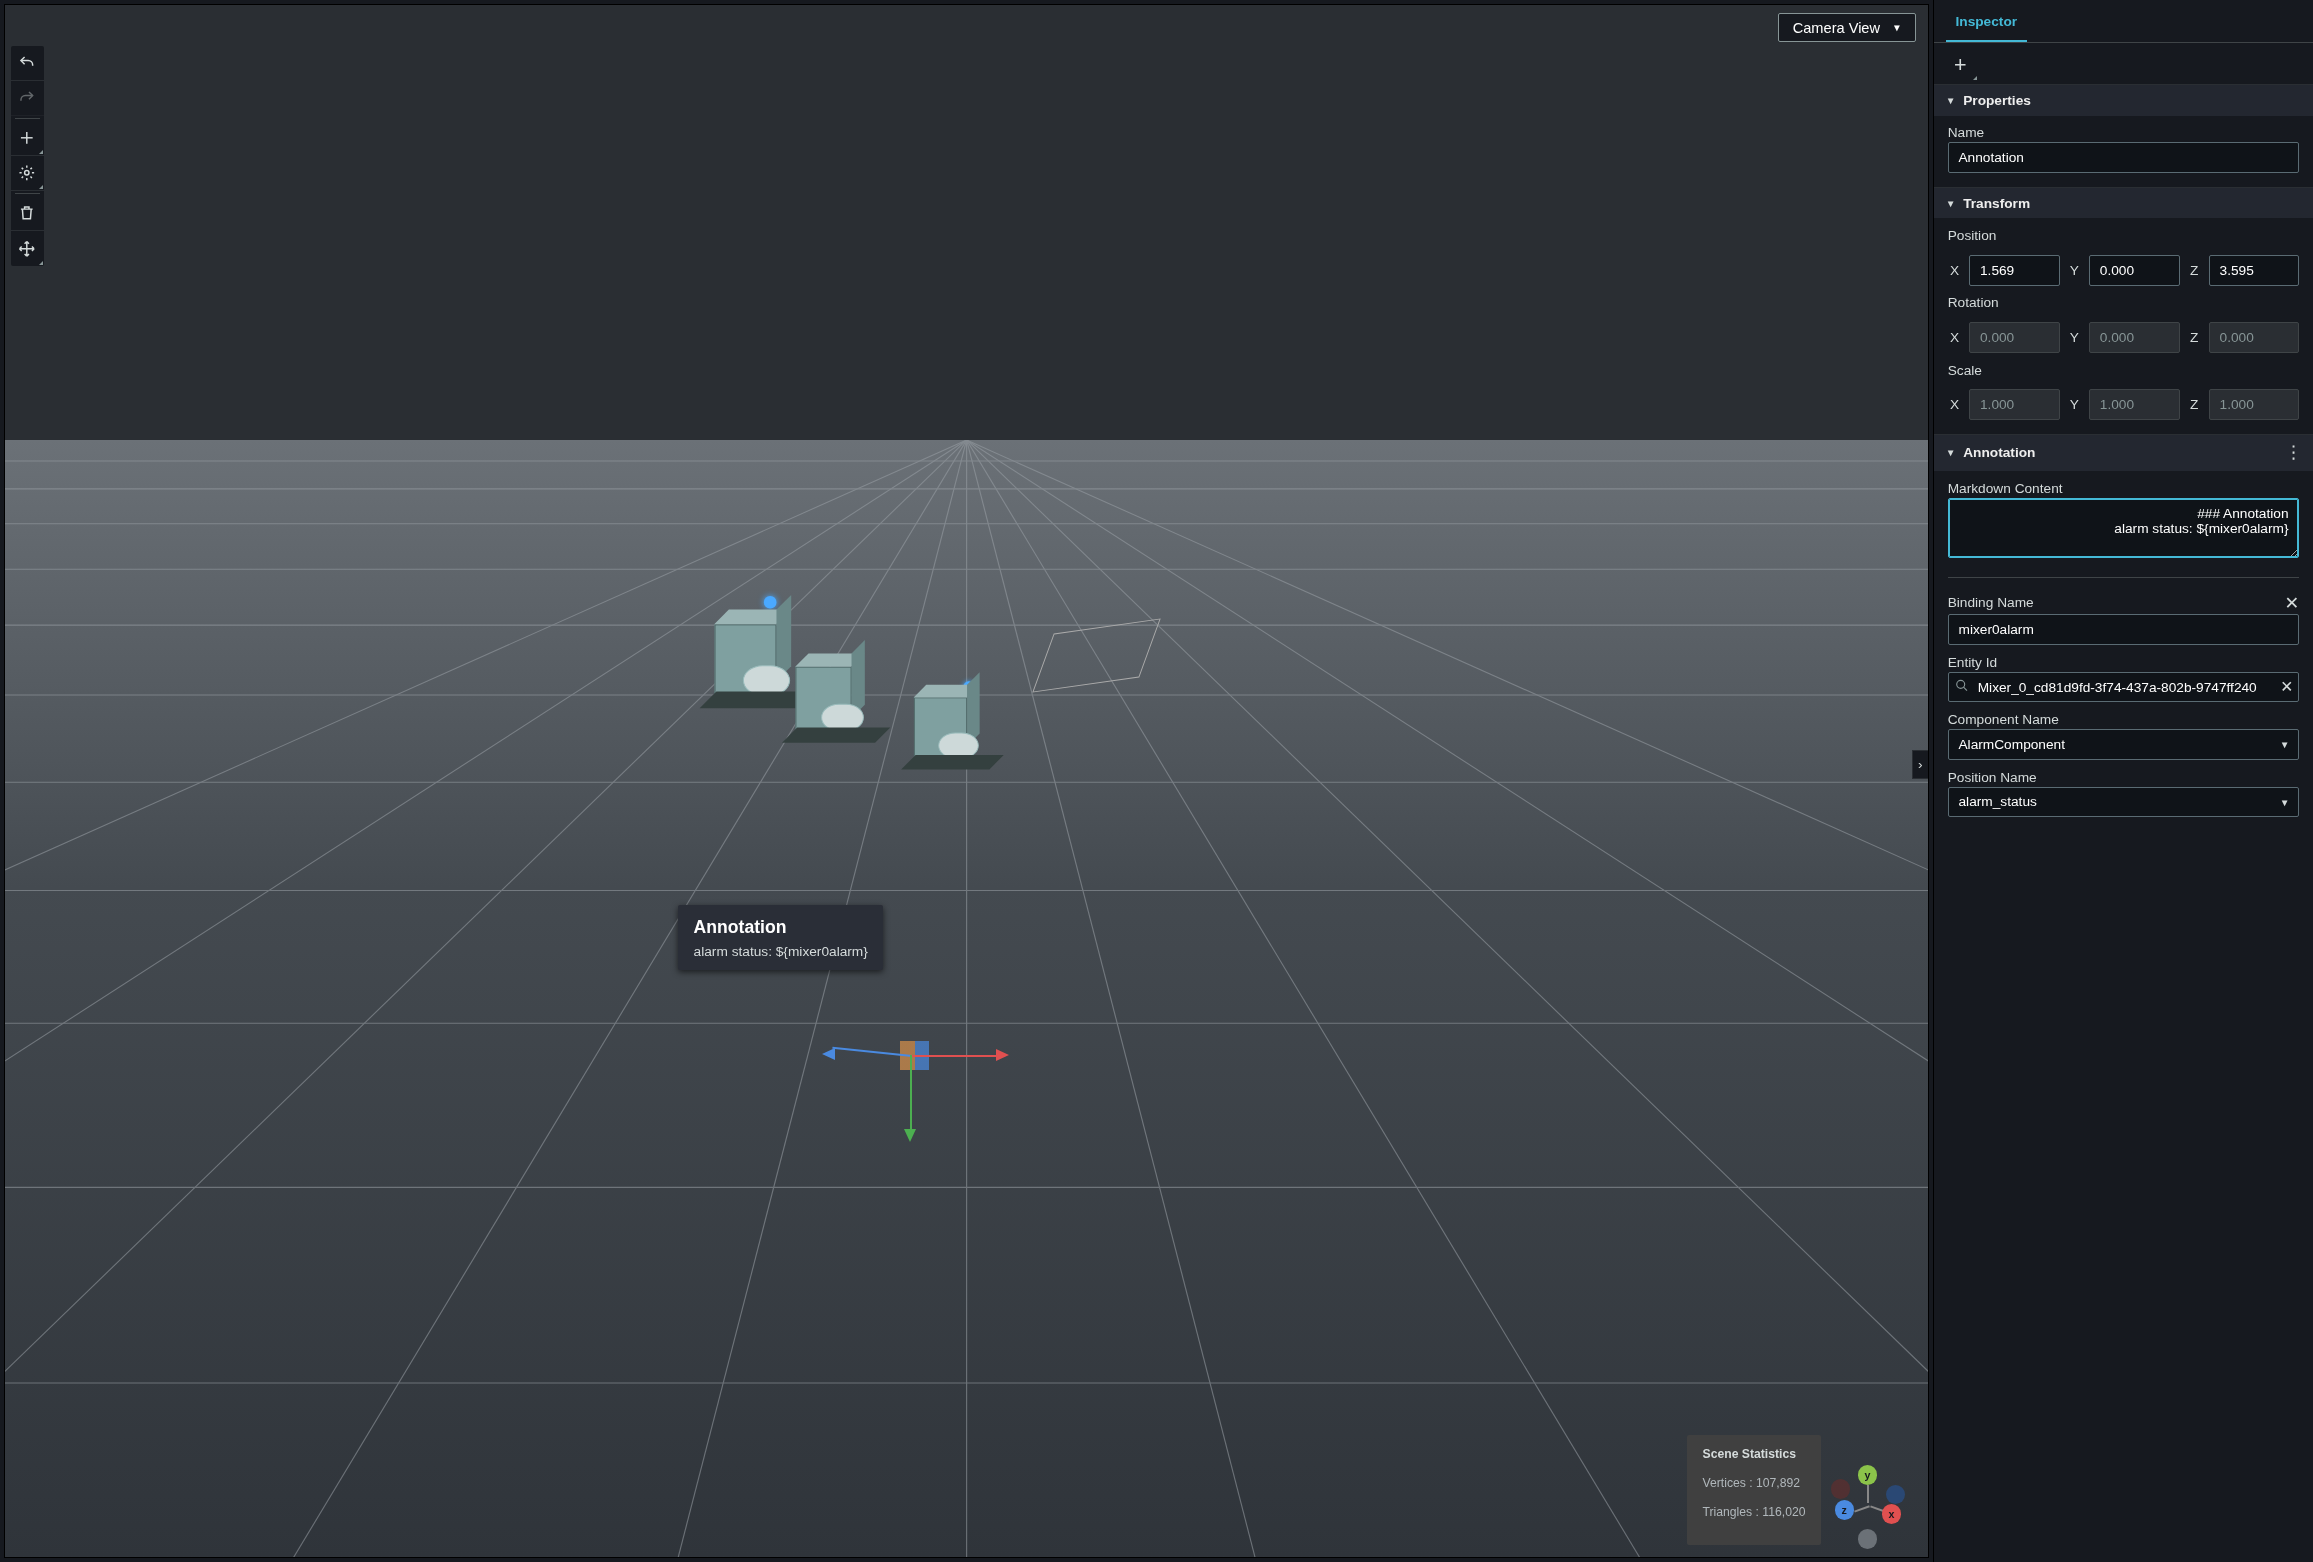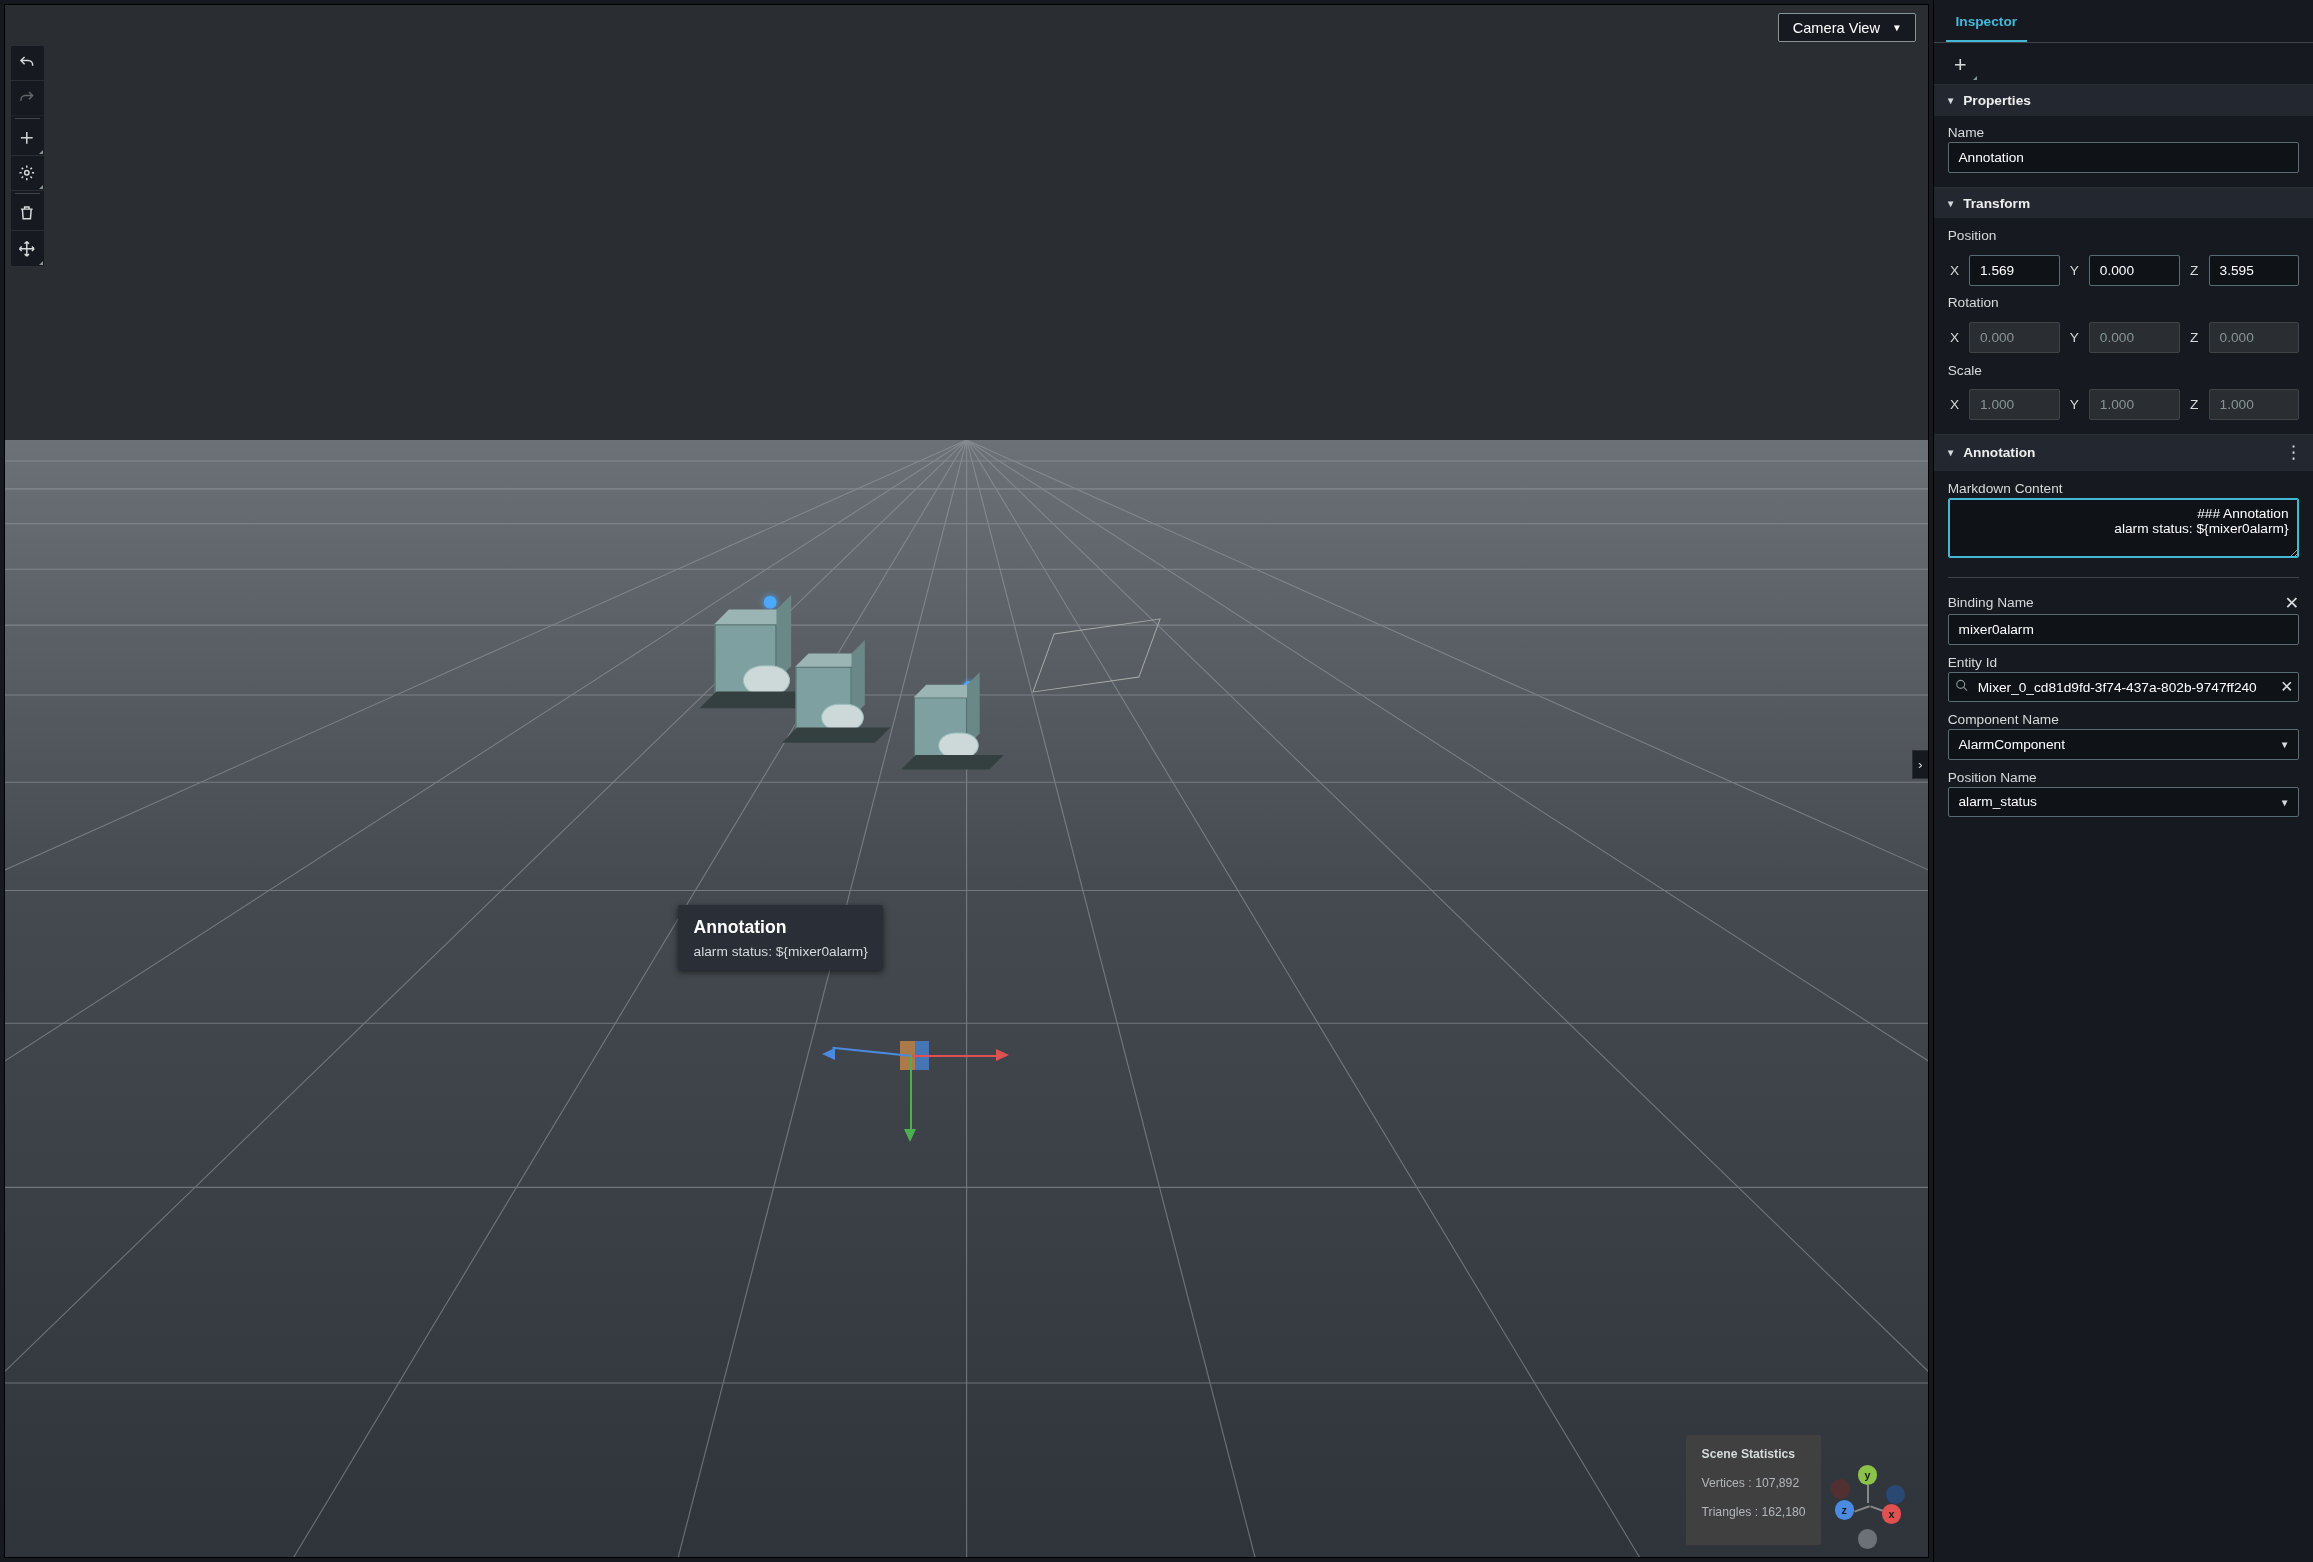--- a/index.html
+++ b/index.html
@@ -198,21 +198,21 @@
       </div>
 
       <div class="anno">
         <h3>Annotation</h3>
         <p>alarm status: ${mixer0alarm}</p>
       </div>
 
       <div class="stats">
         <div class="h">Scene Statistics</div>
         <div class="row"><span>Vertices :</span> <span>107,892</span></div>
-        <div class="row"><span>Triangles :</span> <span>162,180</span></div>
+        <div class="row"><span>Triangles :</span> <span>116,020</span></div>
       </div>
 
       <div class="axis">
         <div class="l ly"></div>
           <div class="l lx"></div>
           <div class="l lz"></div>
         <div class="c o3"></div>
           <div class="c o2"></div>
         <div class="c y">y</div>
         <div class="c z">z</div>

